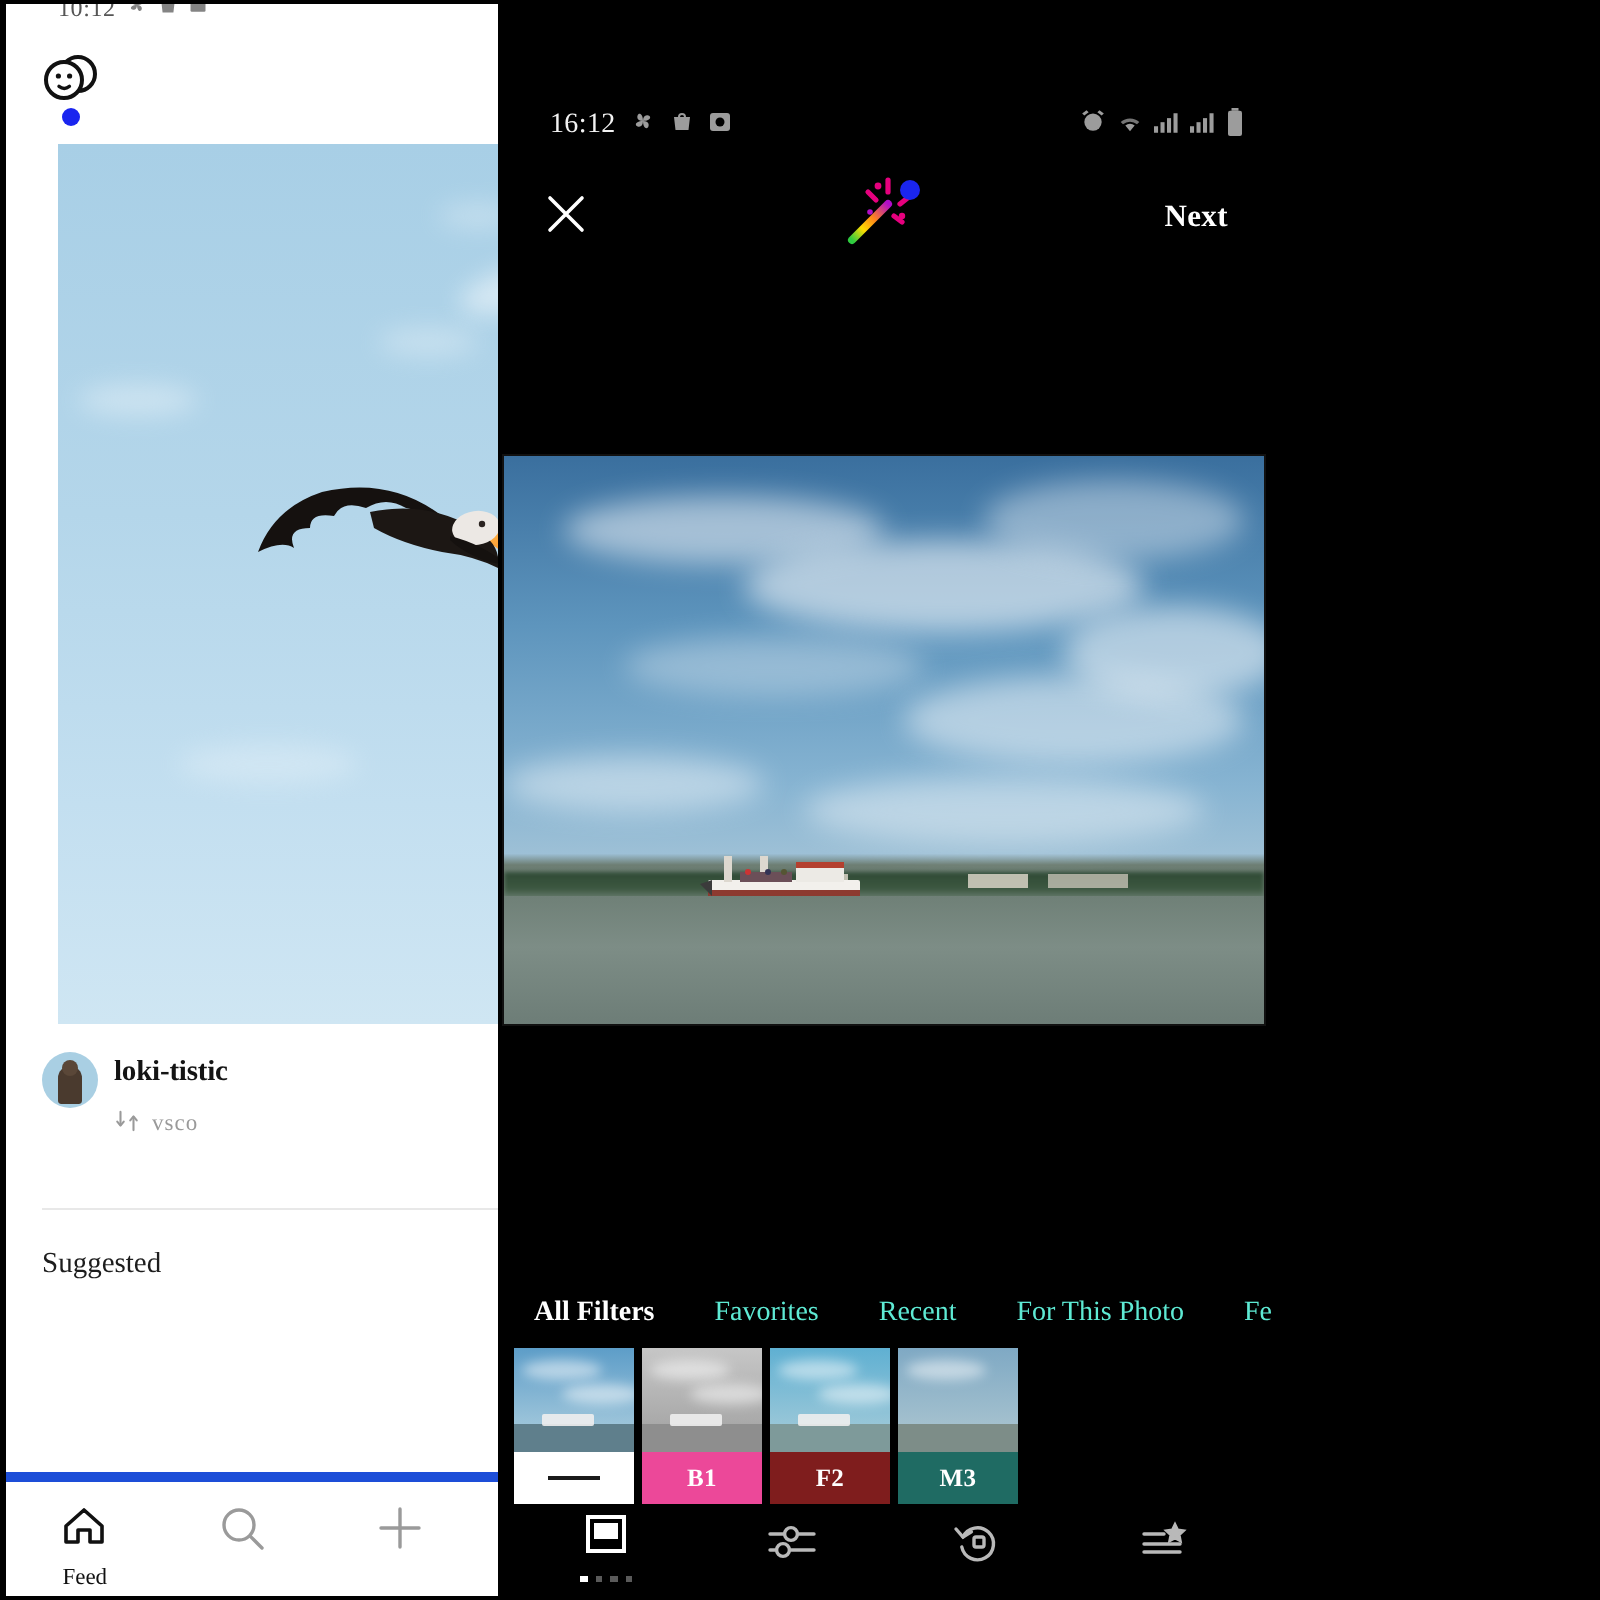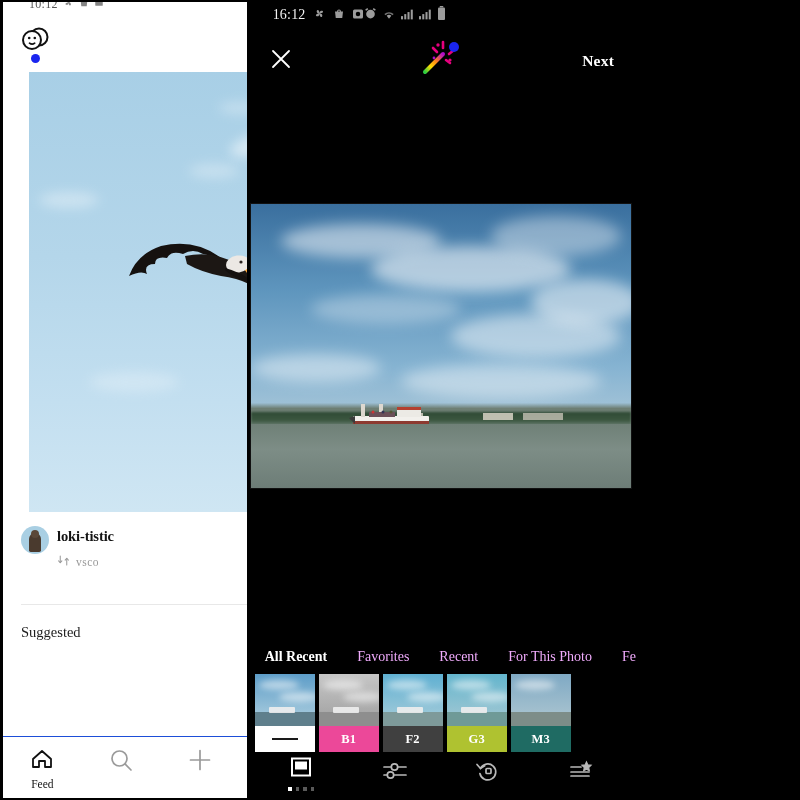--- a/index.html
+++ b/index.html
@@ -122,21 +122,21 @@
     flex: none; height: 54px;
     display: flex; align-items: center; justify-content: space-between;
     padding: 0 20px 0 18px;
   }
   .suggested-label { font-size: 14.5px; color: #1d1d1d; }
 
   .l-spacer { flex: 1 1 auto; }
 
   .l-navbar {
     flex: none; height: 62px;
-    border-top: 1px solid #1d4ed8;
+    border-top: 5px solid #1d4ed8;
     display: flex; align-items: flex-start; justify-content: space-around;
     padding-top: 10px;
     position: relative; background: #fff;
   }
   .nav-item {
     width: 60px;
     display: flex; flex-direction: column; align-items: center;
     gap: 3px; cursor: pointer; position: relative;
   }
   .nav-label { font-size: 11.5px; color: #111; }
@@ -145,22 +145,23 @@
   
   .phone-right {
     position: relative;
     width: 400px; height: 800px;
     background: #000;
     display: flex; flex-direction: column;
     color: #fff;
   }
   .r-statusbar {
     height: 30px; flex: none;
-    display: flex; align-items: center; justify-content: flex-start;
+    display: flex; align-items: center; justify-content: space-between;
     padding: 0 14px 0 26px;
+    margin-top: 48px;
   }
   .r-time { font-size: 14px; color: #f2f2f2; letter-spacing: .2px; }
   .r-sb-left { display: flex; align-items: center; gap: 7px; }
   .r-sb-right { display: flex; align-items: center; gap: 5px; }
 
   .r-topbar {
     flex: none; height: 62px;
     position: relative;
     display: flex; align-items: center; justify-content: space-between;
     padding: 0 22px;
@@ -211,21 +212,21 @@
   }
 
   .filter-tabs {
     flex: none; height: 34px;
     display: flex; align-items: center;
     padding-left: 18px;
     gap: 30px;
     overflow: hidden;
     white-space: nowrap;
   }
-  .ftab { font-size: 14px; color: #f0abfc; cursor: pointer; }
+  .ftab { font-size: 14px; color: #5eead4; cursor: pointer; }
   .ftab.active { color: #fff; font-weight: bold; }
 
   .filter-strip {
     flex: none; height: 78px;
     display: flex; gap: 4px;
     padding-left: 8px;
     overflow: hidden;
   }
   .fcell { width: 60px; height: 78px; flex: none; position: relative; cursor: pointer; overflow: hidden; }
   .fthumb { position: absolute; left: 0; right: 0; top: 0; height: 52px; overflow: hidden; }
@@ -572,21 +573,21 @@
             <rect x="20" y="12" width="26" height="5" fill="#6b4f58"></rect>
             <circle cx="24" cy="12" r="1.5" fill="#c33"></circle>
             <circle cx="34" cy="12" r="1.5" fill="#335"></circle>
             <circle cx="42" cy="12" r="1.5" fill="#553"></circle>
           </svg>
         </div>
       </div>
     </div>
 
     <div class="filter-tabs">
-      <span class="ftab active">All Recent</span>
+      <span class="ftab active">All Filters</span>
       <span class="ftab">Favorites</span>
       <span class="ftab">Recent</span>
       <span class="ftab">For This Photo</span>
       <span class="ftab">Fe</span>
     </div>
 
     <div class="filter-strip">
 
       <div class="fcell">
         <div class="fthumb">
@@ -615,33 +616,23 @@
 
 
       <div class="fcell">
         <div class="fthumb">
           <div class="fsky" style="background:linear-gradient(#5fb0d2,#97c6d8)"></div>
           <div class="fcloud" style="left:4px;top:6px;width:40px;height:10px"></div>
           <div class="fcloud" style="left:24px;top:18px;width:40px;height:10px"></div>
           <div class="fwater" style="background:#7e9a9a"></div>
           <div class="fboat"></div>
         </div>
-        <div class="flabel" style="background:#404040;color:#fff">F2</div>
-      </div>
-
-      <div class="fcell">
-        <div class="fthumb">
-          <div class="fsky" style="background:linear-gradient(#63b5cd,#96c4d2)"></div>
-          <div class="fcloud" style="left:4px;top:6px;width:40px;height:10px"></div>
-          <div class="fcloud" style="left:24px;top:18px;width:40px;height:10px"></div>
-          <div class="fwater" style="background:#6f9a97"></div>
-          <div class="fboat"></div>
-        </div>
-        <div class="flabel" style="background:#afc230">G3</div>
-      </div>
+        <div class="flabel" style="background:#7f1d1d;color:#fff">F2</div>
+      </div>
+
 
       <div class="fcell">
         <div class="fthumb">
           <div class="fsky" style="background:linear-gradient(#7fa9c4,#a3c0ce)"></div>
           <div class="fcloud" style="left:4px;top:6px;width:40px;height:10px"></div>
 
           <div class="fwater" style="background:#7d8d88"></div>
 
         </div>
         <div class="flabel" style="background:#1f6b63">M3</div>

